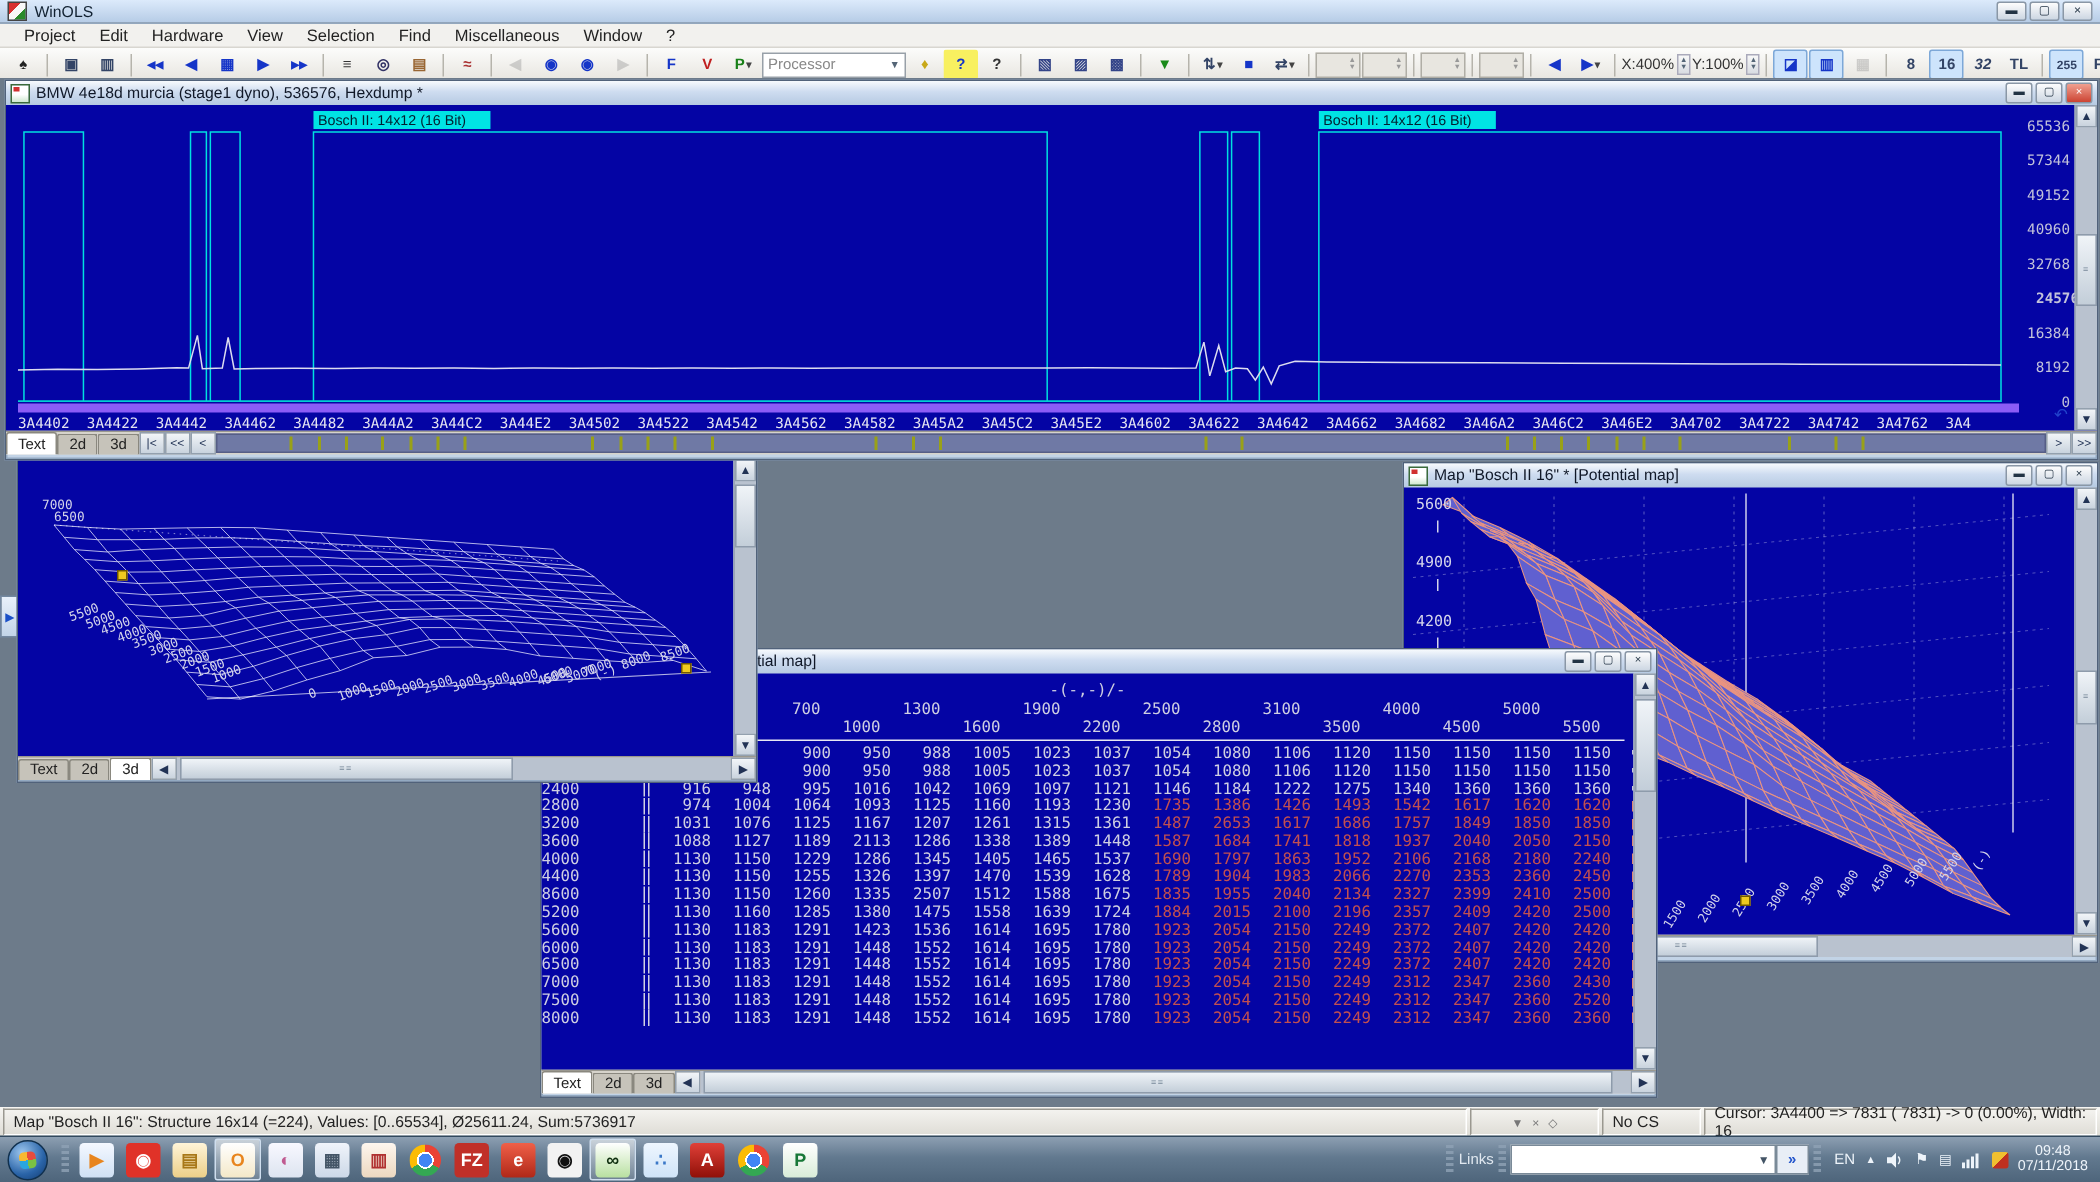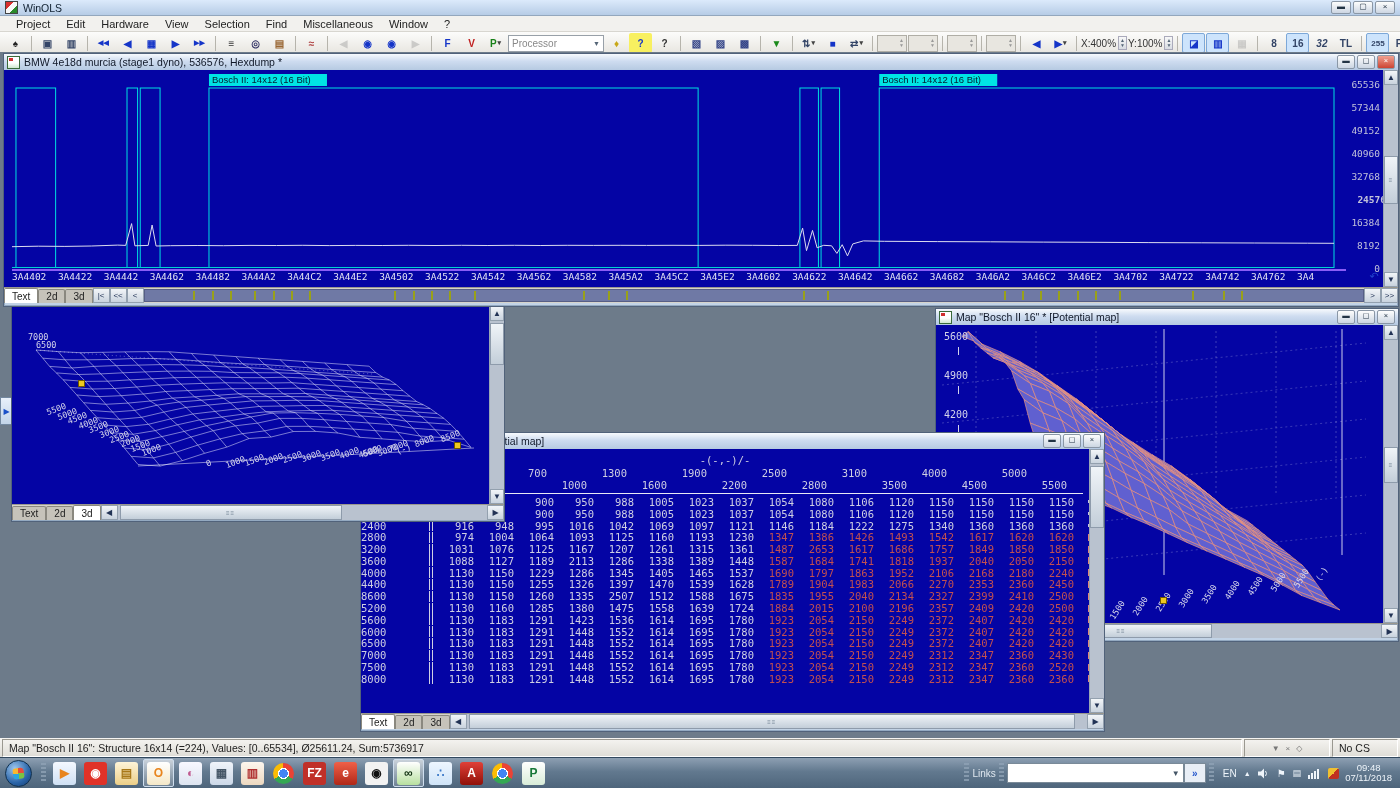--- a/index.html
+++ b/index.html
@@ -49,22 +49,22 @@
   .tab.on{background:#fff;margin-top:0}
   .navbtn{width:15px;display:flex;align-items:center;justify-content:center;font-size:8px;color:#235;
     background:linear-gradient(#f2f5f8,#c9d3de);border:1px solid #93a0ae;flex:none}
   .scrtrack{background:#b9c2cf;position:relative;flex:1}
   .thumb{position:absolute;background:linear-gradient(#f0f4f8,#c3ced9);border:1px solid #8e9bab}
   .ridges{position:absolute;left:50%;top:50%;transform:translate(-50%,-50%);font-size:6px;color:#789;letter-spacing:1px}
   .vscroll{position:absolute;top:0;bottom:0;width:14px;right:0;background:#c3ccd8;border-left:1px solid #9aa6b4;display:flex;flex-direction:column}
   .vscroll .navbtn{width:auto;height:13px}
   
   .yaxis-lab{position:absolute;font:9.5px "DejaVu Sans Mono",monospace;color:#c2c2da;right:2px}
-  .addr-row{position:absolute;left:8px;right:52px;height:15px;display:flex;align-items:flex-start;
-    border-top:2px solid #8b5cf6;font:9.5px "DejaVu Sans Mono",monospace;color:#e4e4f2;overflow:hidden}
+  .addr-row{position:absolute;left:8px;right:52px;height:15px;display:flex;align-items:center;
+    border-top:6px solid #8b5cf6;font:9.5px "DejaVu Sans Mono",monospace;color:#e4e4f2;overflow:hidden}
   .addr-cell{width:45.9px;flex:none}
   .hexbottom{height:15px;background:#d6d3cb;display:flex;align-items:stretch;font-size:10px;border-top:1px solid #9a988f;color:#222}
   .band{flex:1;position:relative;background:#6f79a5;border:1px solid #565e86;margin:1px 0}
   .btick{position:absolute;top:1px;bottom:1px;width:2px;background:#99a118}
   .retarrow{width:16px;display:flex;align-items:center;justify-content:center;color:#2244cc;font-size:11px}
   
   .tfont{font:10.5px "DejaVu Sans Mono",monospace;color:#cfcfe2}
   .corner{ text-align:center;padding-top:3px;height:13px}
   .hrow{display:flex;height:12px}
   .hlabel{width:62px;flex:none}
@@ -658,21 +658,21 @@
                 <span class="tlab">2800</span>
                 <span class="tsep"></span>
                 <span class="tcell">974</span>
                 <span class="tcell">1004</span>
                 <span class="tcell">1064</span>
                 <span class="tcell">1093</span>
                 <span class="tcell">1125</span>
                 <span class="tcell">1160</span>
                 <span class="tcell">1193</span>
                 <span class="tcell">1230</span>
-                <span class="tcell red">1347</span>
+                <span class="tcell red">1735</span>
                 <span class="tcell red">1386</span>
                 <span class="tcell red">1426</span>
                 <span class="tcell red">1493</span>
                 <span class="tcell red">1542</span>
                 <span class="tcell red">1617</span>
                 <span class="tcell red">1620</span>
                 <span class="tcell red">1620</span>
                 <span class="rowbar bar-red" style="width: 64.6px;"></span>
               </div>
               <div class="trow">
@@ -1170,20 +1170,23 @@
       <span>Map "Bosch II 16": Structure 16x14 (=224), Values: [0..65534], Ø25611.24, Sum:5736917</span>
     </div>
     <div class="sb-sec" id="sbicons" style="width:72px;color:#777;justify-content:center">
         <span style="font-size: 8px;">▼</span>
         <span style="font-size: 8px;">×</span>
         <span style="font-size: 8px;">◇</span>
       </div>
     <div class="sb-sec" style="width:52px">
       <span>No CS</span>
     </div>
+    <div class="sb-sec" style="width:248px">
+      <span>Cursor: 3A4400 =&gt;  7831 ( 7831) -&gt;  0 (0.00%), Width: 16</span>
+    </div>
   </div>
 
   <div class="taskbar">
     <div class="orb">
         <div class="flag"></div>
       </div>
     <div class="grip"></div>
     <div id="tbapps" style="display:flex;align-items:center">
         <div class="tbslot">
           <div class="tbapp" style="background: linear-gradient(rgb(244, 248, 255), rgb(207, 224, 244)); color: rgb(232, 133, 30);">▶</div>

